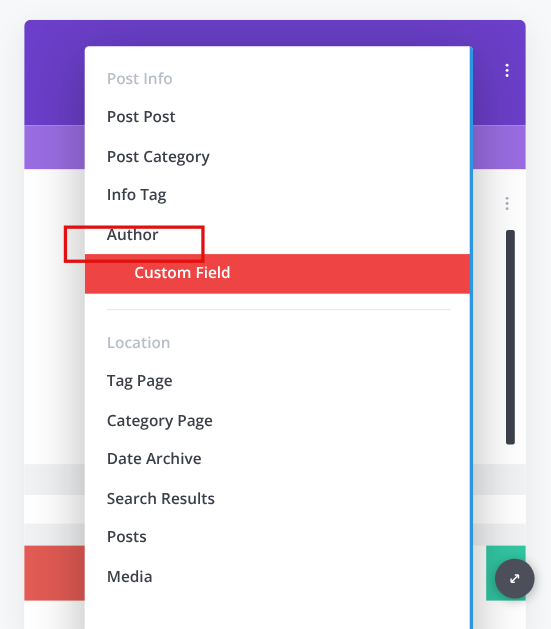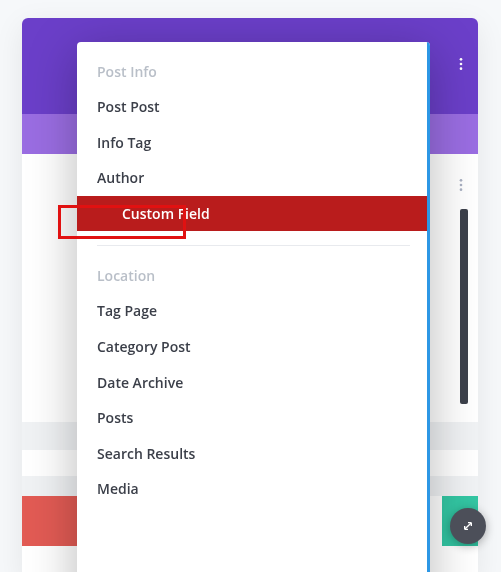--- a/index.html
+++ b/index.html
@@ -112,21 +112,21 @@
   }
   .item {
     font-size:14px;
     color:#3b3f49;
     font-weight:600;
     padding: 8px 20px 8px 20px;
     cursor:pointer;
     line-height:1.4;
   }
   .item.selected {
-    background:#b91c1c;
+    background:#ef4444;
     color:#fff;
     padding-left:45px;
   }
   .divider {
     height:1px;
     background:#e8eaee;
     margin: 14px 20px 14px 20px;
   }
   .highlight-box {
     position:absolute;
@@ -190,32 +190,33 @@
         <circle cx="12" cy="19" r="2"></circle>
       </svg>
   </div>
 
   <div class="popup">
     <div class="scroll-track"></div>
     <div class="popup-inner">
 
       <div class="section-title">Post Info</div>
       <div class="item">Post Post</div>
+      <div class="item">Post Category</div>
       <div class="item">Info Tag</div>
       <div class="item">Author</div>
       <div class="item selected">Custom Field</div>
 
       <div class="divider"></div>
 
       <div class="section-title">Location</div>
       <div class="item">Tag Page</div>
-      <div class="item">Category Post</div>
+      <div class="item">Category Page</div>
       <div class="item">Date Archive</div>
+      <div class="item">Search Results</div>
       <div class="item">Posts</div>
-      <div class="item">Search Results</div>
       <div class="item">Media</div>
 
     </div>
   </div>
 
   <div class="side-dark"></div>
 </div>
 
 <div class="highlight-box" style="left:58px; top:205px; width:128px; height:34px;"></div>
 

